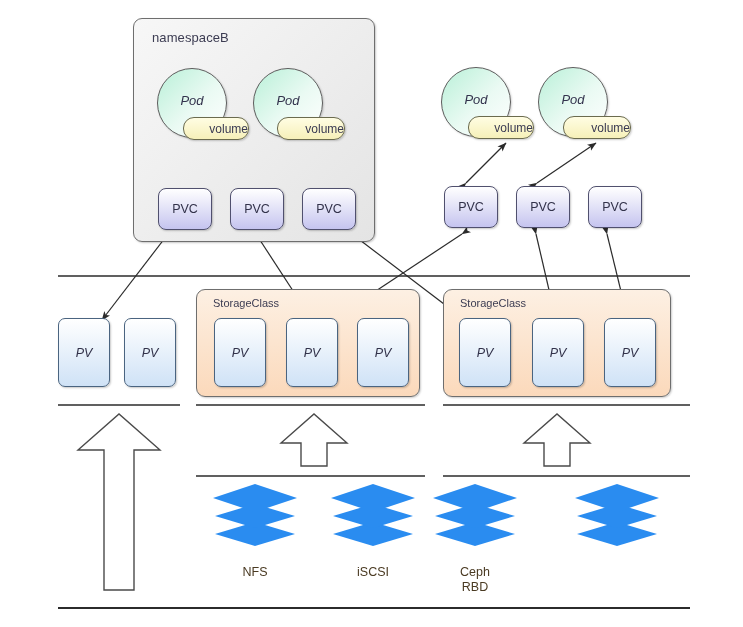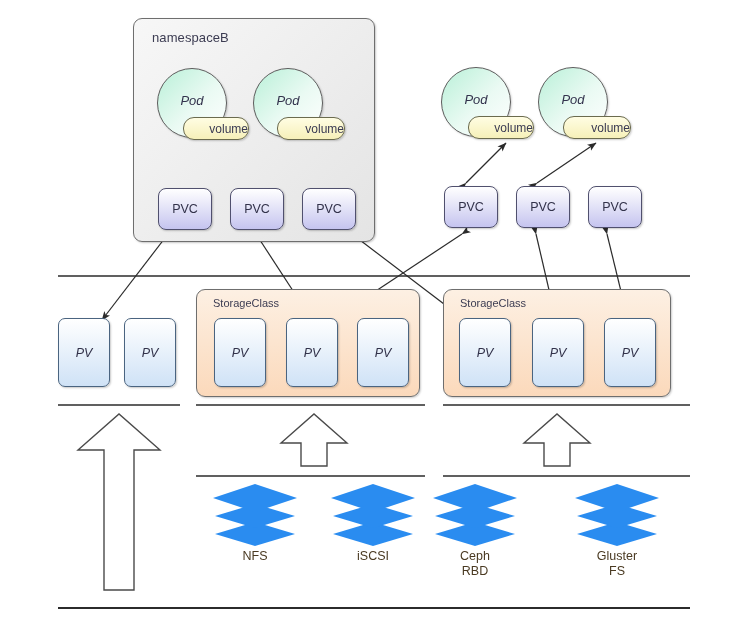--- a/index.html
+++ b/index.html
@@ -80,21 +80,21 @@
   .sc-label{
     position:absolute;left:16px;top:7px;
     font-size:11px;color:#3c3c52;
   }
 
   
   .backend{position:absolute;width:110px;text-align:center;}
   .backend .glyph{display:block;height:62px;}
   .backend .cap{
     display:block;font-size:12.5px;color:#4a3a22;line-height:15px;
-    margin-top:3px;white-space:pre-line;
+    margin-top:19px;white-space:pre-line;
   }
 </style>
 </head>
 <body>
 
 <div id="canvas">
 
   <svg id="wires" viewBox="0 0 743 627" xmlns="http://www.w3.org/2000/svg">
     <defs>
       <marker id="ah" markerWidth="10" markerHeight="10" refX="8.5" refY="4" orient="auto" markerUnits="userSpaceOnUse">
@@ -260,17 +260,15 @@
   </div>
 
   <div class="backend" style="left:562px;top:484px;">
     <span class="glyph">
       <svg width="92" height="62" viewBox="0 0 92 62" xmlns="http://www.w3.org/2000/svg">
         <polygon points="46,38 86,50 46,62 6,50" fill="#2a8cf0"></polygon>
         <polygon points="46,20 86,32 46,44 6,32" fill="#2a8cf0"></polygon>
         <polygon points="46,0 88,14 46,28 4,14" fill="#2a8cf0"></polygon>
       </svg>
     </span>
-    <span class="cap">Gluster
-FS</span>
   </div>
 
 </div>
 
 </body></html>

